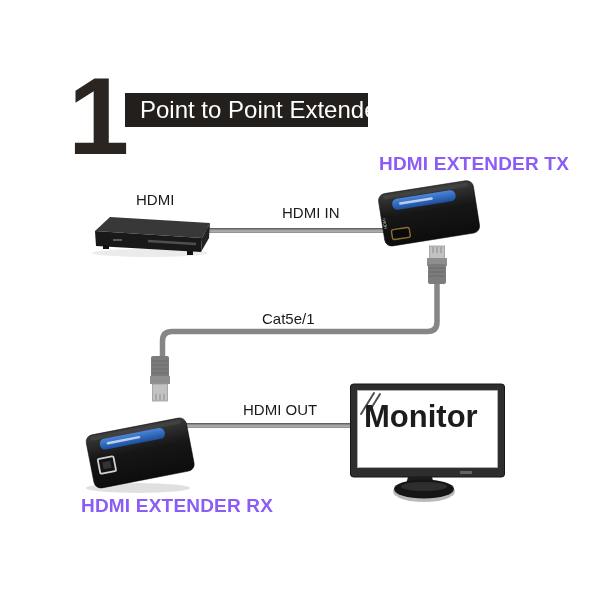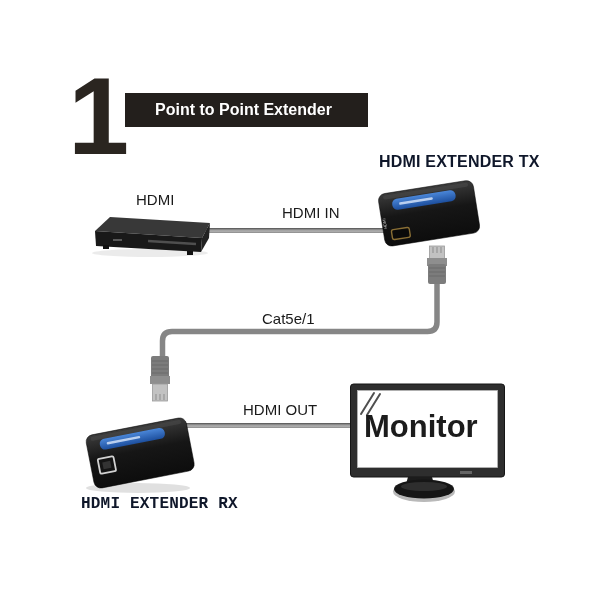--- a/index.html
+++ b/index.html
@@ -17,33 +17,33 @@
   }
   .abs{position:absolute;}
   .step-number{
     left:68px;top:61px;font-size:110px;line-height:1;font-weight:bold;
     color:#2a2520;letter-spacing:-2px;
   }
   .banner{
     left:125px;top:93px;width:243px;height:34px;background:var(--banner-bg);
   }
   .banner-text{
-    display:block;padding-left:30px;line-height:34px;font-size:16px;
-    font-weight:bold;color:#ffffff;white-space:nowrap;
+    display:block;padding-left:15px;line-height:34px;font-size:24px;
+    font-weight:normal;color:#ffffff;white-space:nowrap;
   }
   .lbl{font-size:15px;color:#1a1a1a;white-space:nowrap;}
-  .lbl-bold{font-size:16px;font-weight:bold;color:#0f172a;white-space:nowrap;letter-spacing:.2px;}
+  .lbl-bold{font-size:19px;font-weight:bold;color:#8b5cf6;white-space:nowrap;letter-spacing:.2px;}
   .tx-label{left:379px;top:153px;}
-  .rx-label{left:81px;top:495px;font-family:Liberation Mono, monospace;}
+  .rx-label{left:81px;top:495px;}
   .source-label{left:136px;top:191px;}
   .hdmi-in-label{left:282px;top:204px;}
   .cat5-label{left:262px;top:310px;}
   .hdmi-out-label{left:243px;top:401px;}
   .monitor-label{
-    left:364px;top:409px;font-size:31px;font-weight:bold;color:#1c1c1c;
+    left:364px;top:399px;font-size:31px;font-weight:bold;color:#1c1c1c;
     white-space:nowrap;
   }
   svg{position:absolute;left:0;top:0;}
 </style>
 </head>
 <body>
 
 <div class="canvas">
 
   <svg width="600" height="600" viewBox="0 0 600 600">

